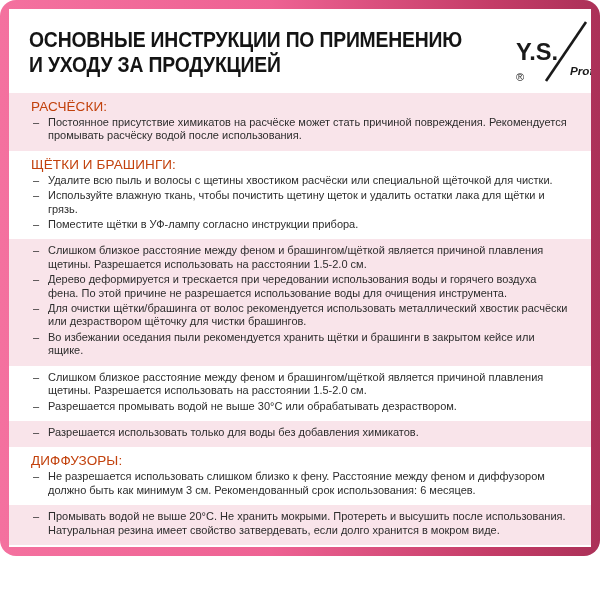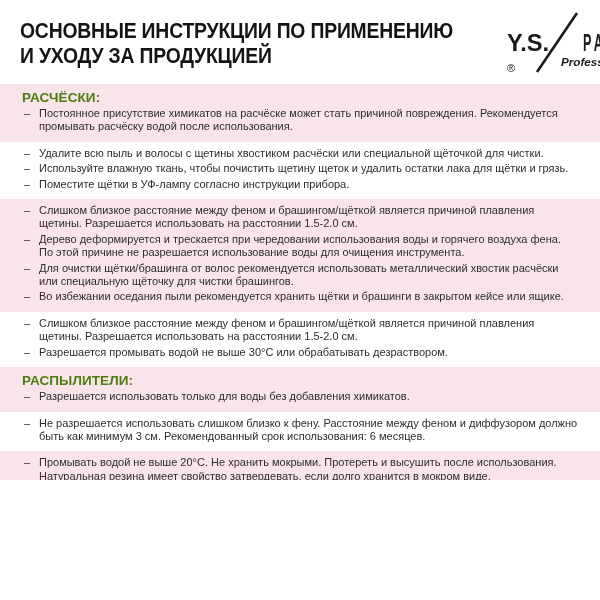--- a/index.html
+++ b/index.html
@@ -1,33 +1,33 @@
 <!DOCTYPE html>
 <html><head>
 <meta charset="utf-8">
 <style>
   * { margin:0; padding:0; box-sizing:border-box; }
   html,body { width:600px; height:600px; overflow:hidden; background:#fff;
     font-family:"Liberation Sans", sans-serif; }
-  .frame { width:600px; height:480px; padding:0;
+  .frame { width:600px; height:556px; padding:9px;
     background:linear-gradient(to right,#f4719f 0%,#ee6293 45%,#c43c67 82%,#ab3158 100%);border-radius:16px; }
   .inner { width:100%; height:100%; background:#ffffff; display:flex;
     flex-direction:column; overflow:hidden; }
 
   .page-header { display:flex; justify-content:space-between; align-items:center;
     padding:12px 16px 8px 20px; background:#ffffff; flex:none; }
   .page-title { font-weight:700; color:#141414; font-size:21.5px; line-height:1.16;
     letter-spacing:-0.2px; transform:scaleX(0.9); transform-origin:left center;
     white-space:nowrap; }
   .logo { flex:none; width:134px; height:64px; }
 
   .section { padding:5px 20px 6px 20px; flex:none; }
   .section.pink { background:#f9e4ea; }
   .section.white { background:#ffffff; }
-  .section-title { color:#4d7c0f; font-size:13.5px; font-weight:700;
+  .section-title { color:#c2410c; font-size:13.5px; font-weight:400;
     letter-spacing:0.1px; margin:1px 0 2px 2px; }
   .item { display:flex; font-size:11px; line-height:1.22; color:#2d2d2d;
     margin:0 0 2px 2px; }
   .dash { flex:none; width:17px; padding-left:2px; }
   .itext { flex:1; padding-right:2px; }
 </style>
 </head>
 <body>
 
 <div class="frame">
@@ -52,20 +52,21 @@
     <h2 class="section-title">РАСЧЁСКИ:</h2>
     <div class="items">
   <div class="item">
     <span class="dash">–</span>
     <span class="itext">Постоянное присутствие химикатов на расчёске может стать причиной повреждения. Рекомендуется промывать расчёску водой после использования.</span>
   </div>
 </div>
   </section>
 
   <section class="section white">
+    <h2 class="section-title">ЩЁТКИ И БРАШИНГИ:</h2>
     <div class="items">
   <div class="item">
     <span class="dash">–</span>
     <span class="itext">Удалите всю пыль и волосы с щетины хвостиком расчёски или специальной щёточкой для чистки.</span>
   </div>
 
   <div class="item">
     <span class="dash">–</span>
     <span class="itext">Используйте влажную ткань, чтобы почистить щетину щеток и удалить остатки лака для щётки и грязь.</span>
   </div>
@@ -84,21 +85,21 @@
     <span class="itext">Слишком близкое расстояние между феном и брашингом/щёткой является причиной плавления щетины. Разрешается использовать на расстоянии 1.5-2.0 см.</span>
   </div>
 
   <div class="item">
     <span class="dash">–</span>
     <span class="itext">Дерево деформируется и трескается при чередовании использования воды и горячего воздуха фена. По этой причине не разрешается использование воды для очищения инструмента.</span>
   </div>
 
   <div class="item">
     <span class="dash">–</span>
-    <span class="itext">Для очистки щётки/брашинга от волос рекомендуется использовать металлический хвостик расчёски или специальную щёточку для чистки брашингов.</span>
+    <span class="itext">Для очистки щётки/брашинга от волос рекомендуется использовать металлический хвостик расчёски или дезраствором щёточку для чистки брашингов.</span>
   </div>
 
   <div class="item">
     <span class="dash">–</span>
     <span class="itext">Во избежании оседания пыли рекомендуется хранить щётки и брашинги в закрытом кейсе или ящике.</span>
   </div>
 </div>
   </section>
 
   <section class="section white">
@@ -109,30 +110,30 @@
   </div>
 
   <div class="item">
     <span class="dash">–</span>
     <span class="itext">Разрешается промывать водой не выше 30°C или обрабатывать дезраствором.</span>
   </div>
 </div>
   </section>
 
   <section class="section pink">
-    <h2 class="section-title">РАСПЫЛИТЕЛИ:</h2>
     <div class="items">
   <div class="item">
     <span class="dash">–</span>
     <span class="itext">Разрешается использовать только для воды без добавления химикатов.</span>
   </div>
 </div>
   </section>
 
   <section class="section white">
+    <h2 class="section-title">ДИФФУЗОРЫ:</h2>
     <div class="items">
   <div class="item">
     <span class="dash">–</span>
     <span class="itext">Не разрешается использовать слишком близко к фену. Расстояние между феном и диффузором должно быть как минимум 3 см. Рекомендованный срок использования: 6 месяцев.</span>
   </div>
 </div>
   </section>
 
   <section class="section pink">
     <div class="items">

